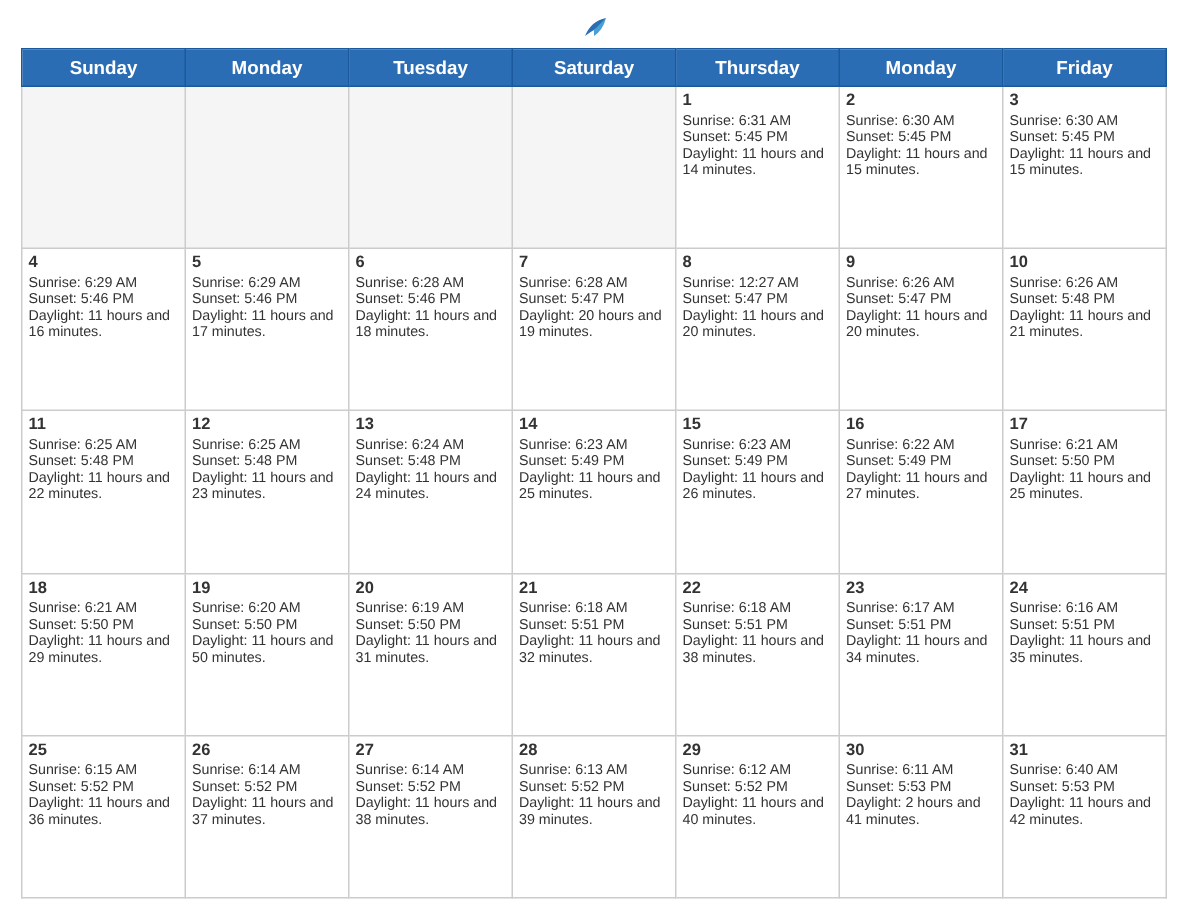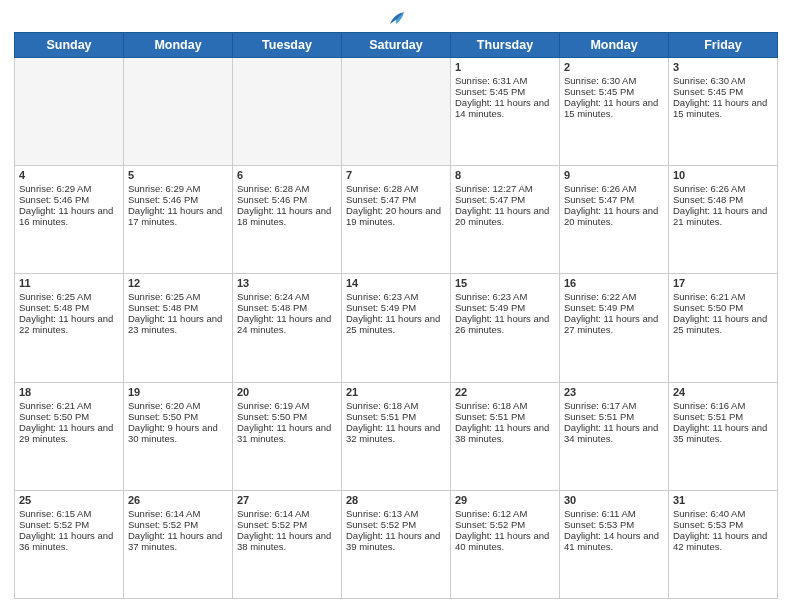--- a/index.html
+++ b/index.html
@@ -253,21 +253,21 @@
           <td>
             <span class="day-num">18</span>
             <div>Sunrise: 6:21 AM</div>
             <div>Sunset: 5:50 PM</div>
             <div>Daylight: 11 hours and 29 minutes.</div>
           </td>
           <td>
             <span class="day-num">19</span>
             <div>Sunrise: 6:20 AM</div>
             <div>Sunset: 5:50 PM</div>
-            <div>Daylight: 9 hours and 30 minutes.</div>
+            <div>Daylight: 11 hours and 50 minutes.</div>
           </td>
           <td>
             <span class="day-num">20</span>
             <div>Sunrise: 6:19 AM</div>
             <div>Sunset: 5:50 PM</div>
             <div>Daylight: 11 hours and 31 minutes.</div>
           </td>
           <td>
             <span class="day-num">21</span>
             <div>Sunrise: 6:18 AM</div>
@@ -321,21 +321,21 @@
           <td>
             <span class="day-num">29</span>
             <div>Sunrise: 6:12 AM</div>
             <div>Sunset: 5:52 PM</div>
             <div>Daylight: 11 hours and 40 minutes.</div>
           </td>
           <td>
             <span class="day-num">30</span>
             <div>Sunrise: 6:11 AM</div>
             <div>Sunset: 5:53 PM</div>
-            <div>Daylight: 14 hours and 41 minutes.</div>
+            <div>Daylight: 2 hours and 41 minutes.</div>
           </td>
           <td>
             <span class="day-num">31</span>
             <div>Sunrise: 6:40 AM</div>
             <div>Sunset: 5:53 PM</div>
             <div>Daylight: 11 hours and 42 minutes.</div>
           </td>
         </tr>
       </tbody>
   </table>

